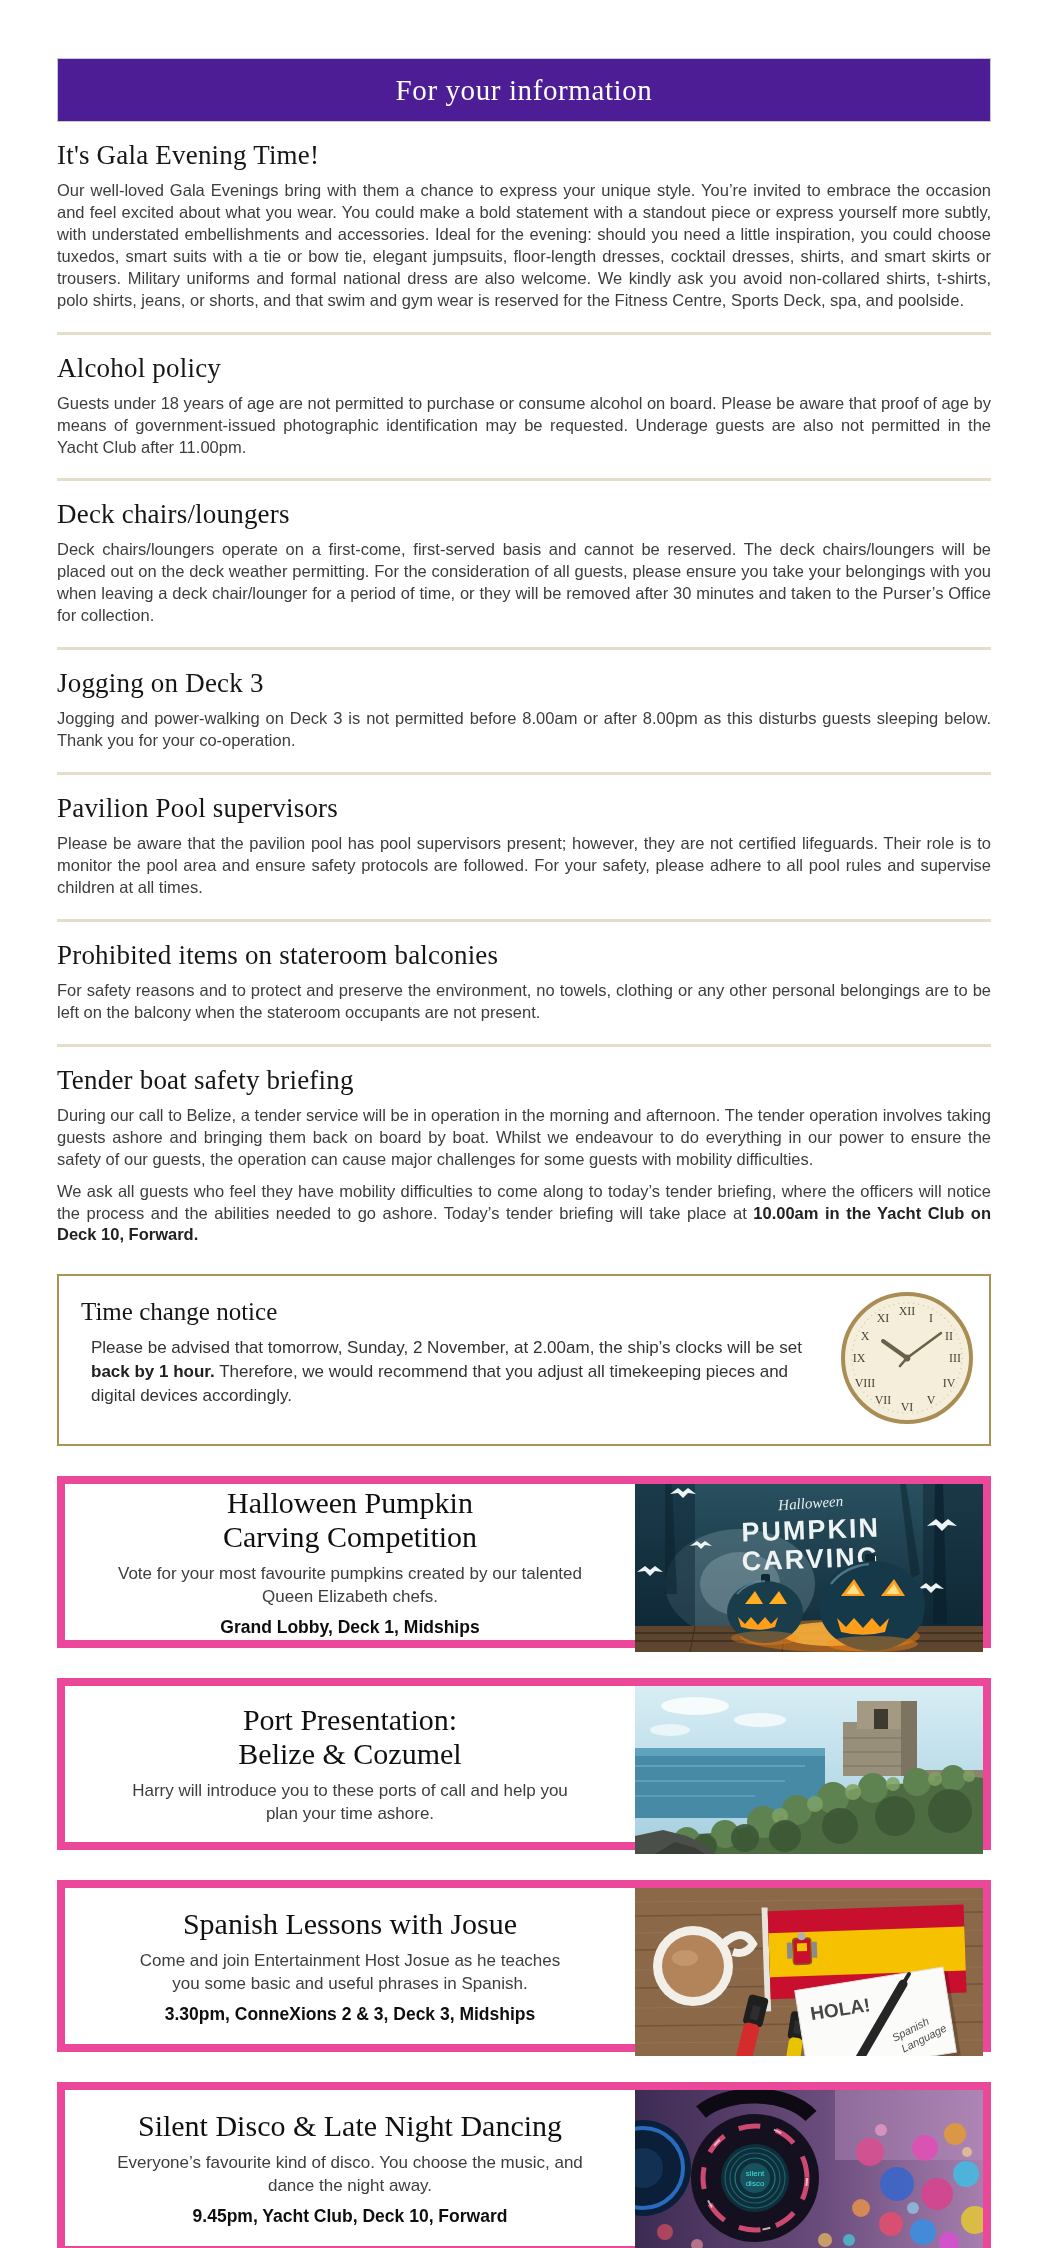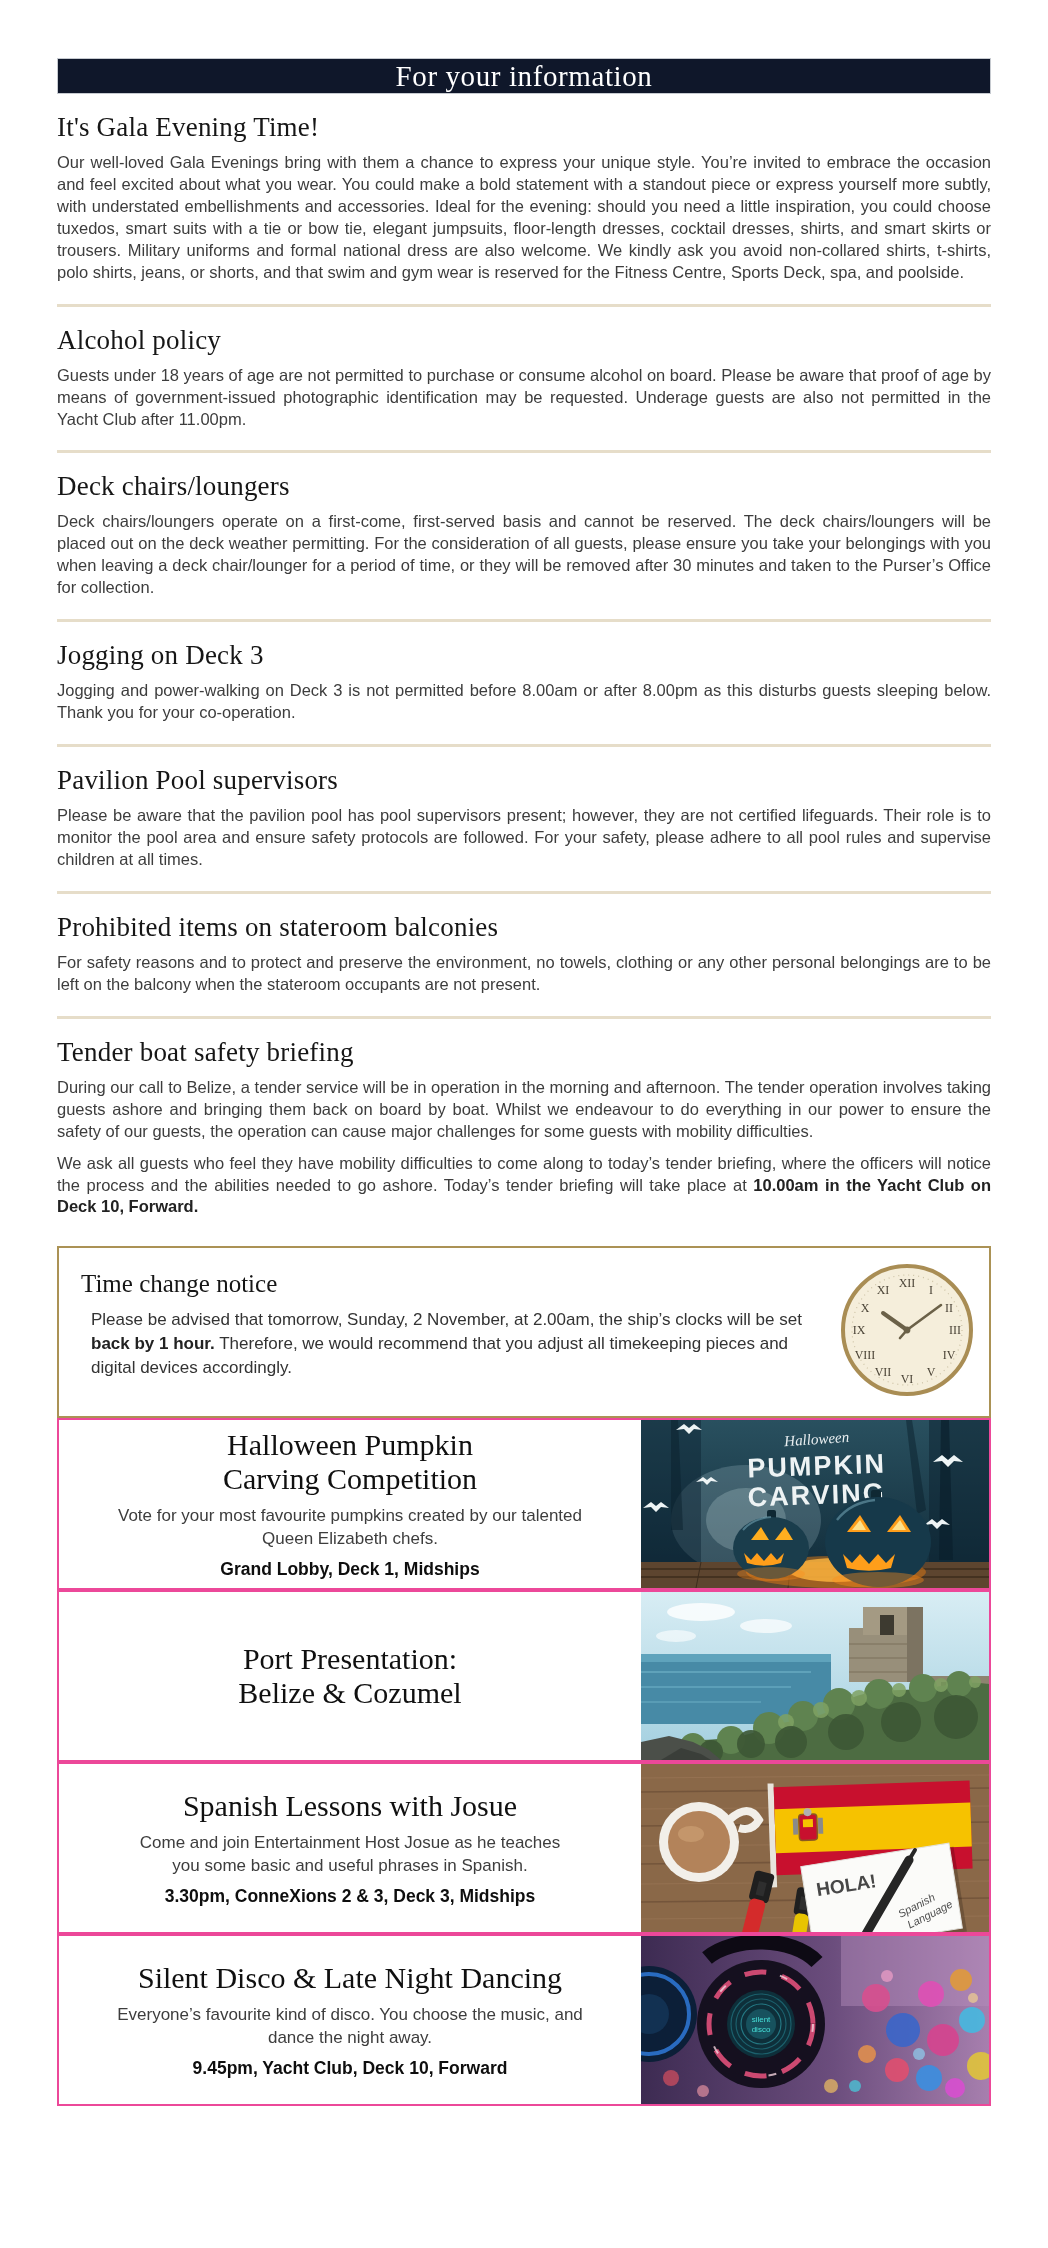--- a/index.html
+++ b/index.html
@@ -1,20 +1,20 @@
 <!DOCTYPE html>
 <html><head>
 <meta charset="utf-8">
 <style>
   * { box-sizing: border-box; }
   html,body { margin:0; padding:0; background:#ffffff; }
   body { width:1048px; font-family:"Liberation Sans", sans-serif; color:#3d3d3d; }
   .page { margin:0 57px; padding-top:58px; padding-bottom:48px; width:934px; }
 
-  .topbar { background:#0f172a; border:1px solid #c6cad0; height:36px;
+  .topbar { background:#4c1d95; border:1px solid #c6cad0; height:64px;
             display:flex; align-items:center; justify-content:center; }
   .topbar h1 { font-family:"Liberation Serif", serif; font-weight:400; color:#ffffff;
                font-size:29px; letter-spacing:.6px; margin:0; }
 
   .section { margin-top:18px; }
   .section h2 { font-family:"Liberation Serif", serif; font-weight:400; color:#161616;
                 font-size:27px; margin:0 0 9px 0; letter-spacing:.2px; }
   .section p { margin:0 0 10px 0; text-align:justify; font-size:16.5px; line-height:1.33;
                color:#3d3d3d; }
   .section p:last-child { margin-bottom:0; }
@@ -23,22 +23,22 @@
   hr.div { border:0; border-top:3px solid #e6ddc9; margin:20px 0 4px 0; }
 
   .notice { border:2px solid #ab9255; margin-top:28px; padding:14px 14px 18px 22px;
             display:flex; align-items:center; gap:20px; }
   .notice-text { flex:1; }
   .notice-text h2 { font-family:"Liberation Serif", serif; font-weight:400; color:#161616;
                     font-size:25px; margin:0 0 10px 0; }
   .notice-text p { margin:10px; font-size:17px; line-height:1.42; color:#333; max-width:720px; }
   .clock-wrap { width:136px; height:136px; flex:none; }
 
-  .card { border:2px solid #ec4899; background:#ffffff; height:172px; display:flex;
-          }
+  .card { border:8px solid #ec4899; background:#ffffff; height:172px; display:flex;
+          margin-top:30px; }
   .card-text { flex:1; display:flex; flex-direction:column; justify-content:center;
                align-items:center; text-align:center; padding:6px 20px; }
   .card-title { font-family:"Liberation Serif", serif; font-weight:400; color:#101010;
                 font-size:30px; line-height:1.13; }
   .card-desc { font-size:17px; color:#3d3d3d; line-height:1.33; margin-top:9px; max-width:470px; }
   .card-loc { font-weight:bold; font-size:17.5px; color:#0e0e0e; margin-top:9px; }
   .card-img { width:348px; height:168px; flex:none; overflow:hidden; }
   .card-img svg { display:block; width:100%; height:100%; }
   .loc-icon { display:inline-block; vertical-align:-2px; }
 </style>
@@ -189,20 +189,21 @@
       </svg>
     </div>
   </div>
 
   <div class="card">
     <div class="card-text">
       <div class="card-title">
         <div>Port Presentation:</div>
         <div>Belize &amp; Cozumel</div>
       </div>
+      <div class="card-desc">Harry will introduce you to these ports of call and help you plan your time ashore.</div>
     </div>
     <div class="card-img">
       <svg viewBox="0 0 348 168" preserveAspectRatio="none">
         <defs>
           <linearGradient id="sky" x1="0" y1="0" x2="0" y2="1">
             <stop offset="0" stop-color="#d8edf4"></stop>
               <stop offset="1" stop-color="#a3cfdf"></stop>
           </linearGradient>
         </defs>
         <rect width="348" height="168" fill="url(#sky)"></rect>

